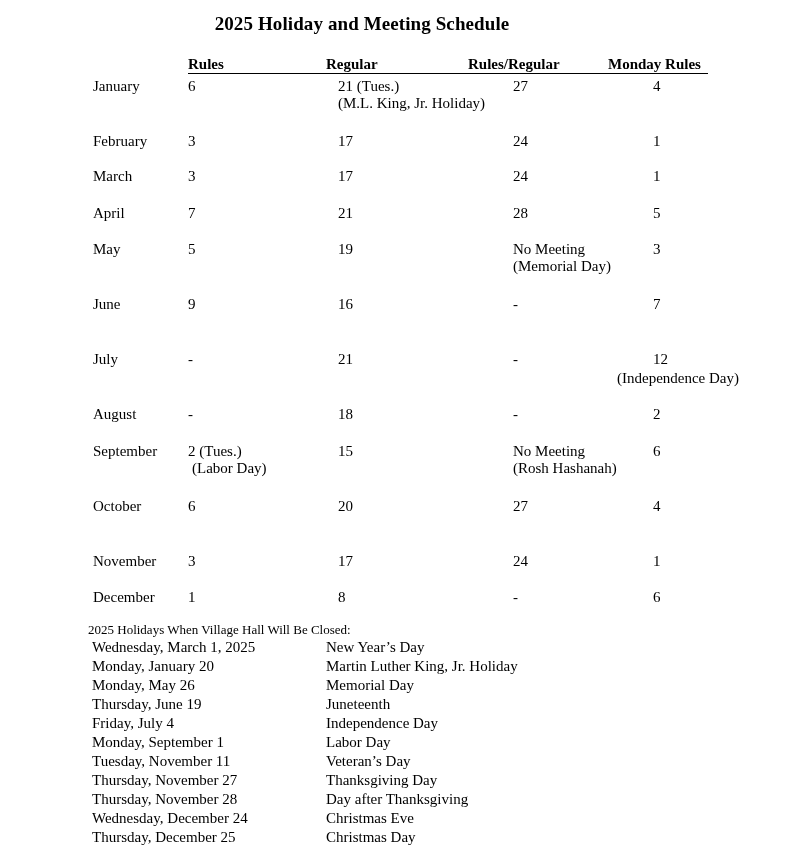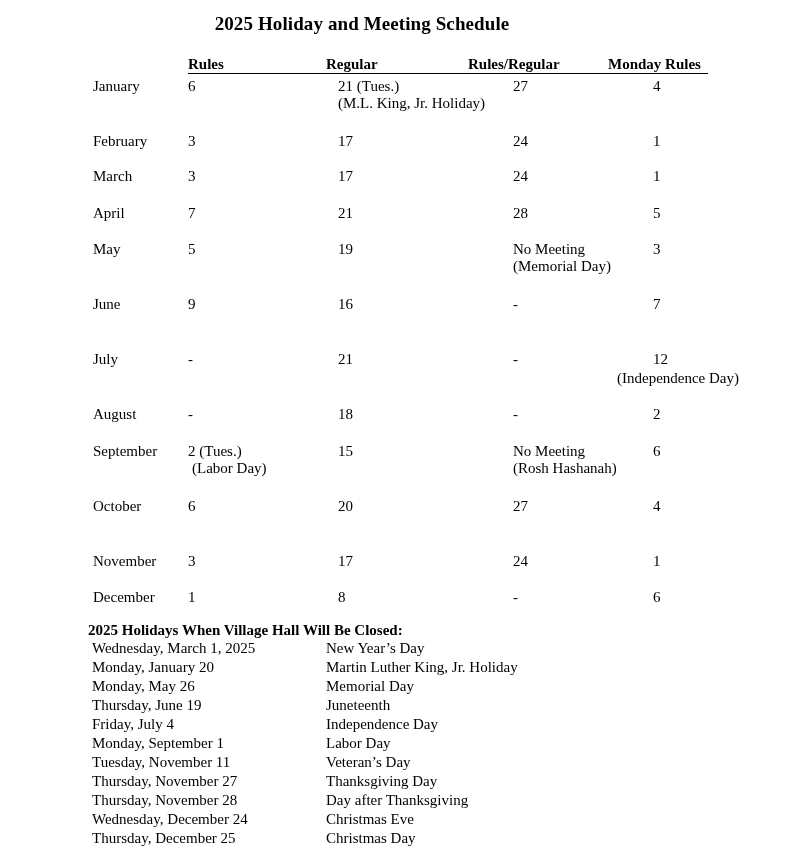--- a/index.html
+++ b/index.html
@@ -95,22 +95,22 @@
 
   
   #holidays {
     position: absolute;
     left: 88px;
     top: 622px;
     width: 700px;
     font-size: 15px;
   }
   #holidays-title {
-    font-weight: bold;
-    font-size: 15px;
+    font-weight: normal;
+    font-size: 13px;
     margin: 0 0 1px 0;
     white-space: nowrap;
   }
   .hol-row {
     position: relative;
     height: 19px;
     white-space: nowrap;
   }
   .hol-date {
     position: absolute;

